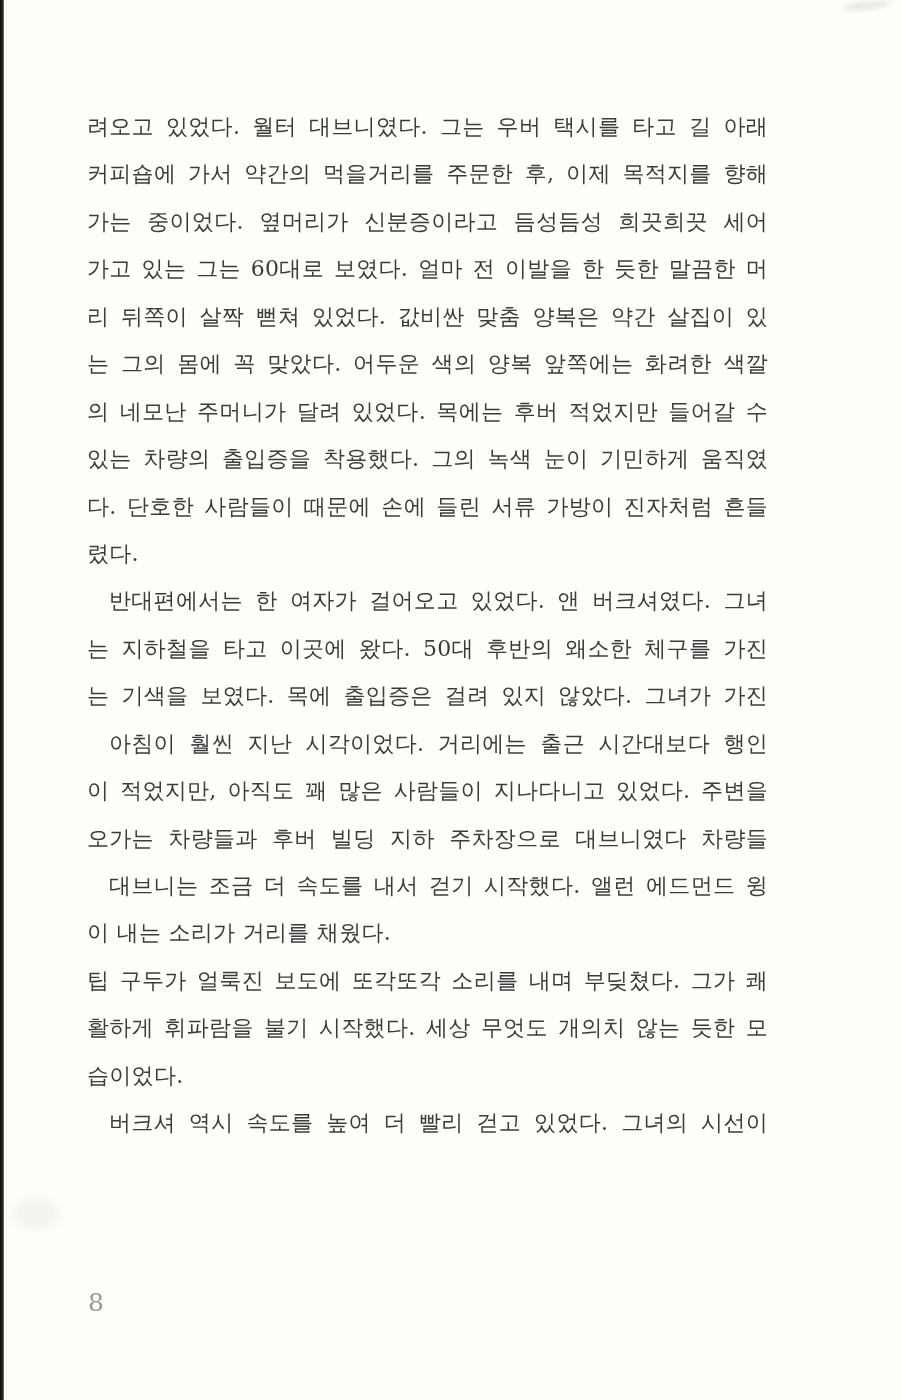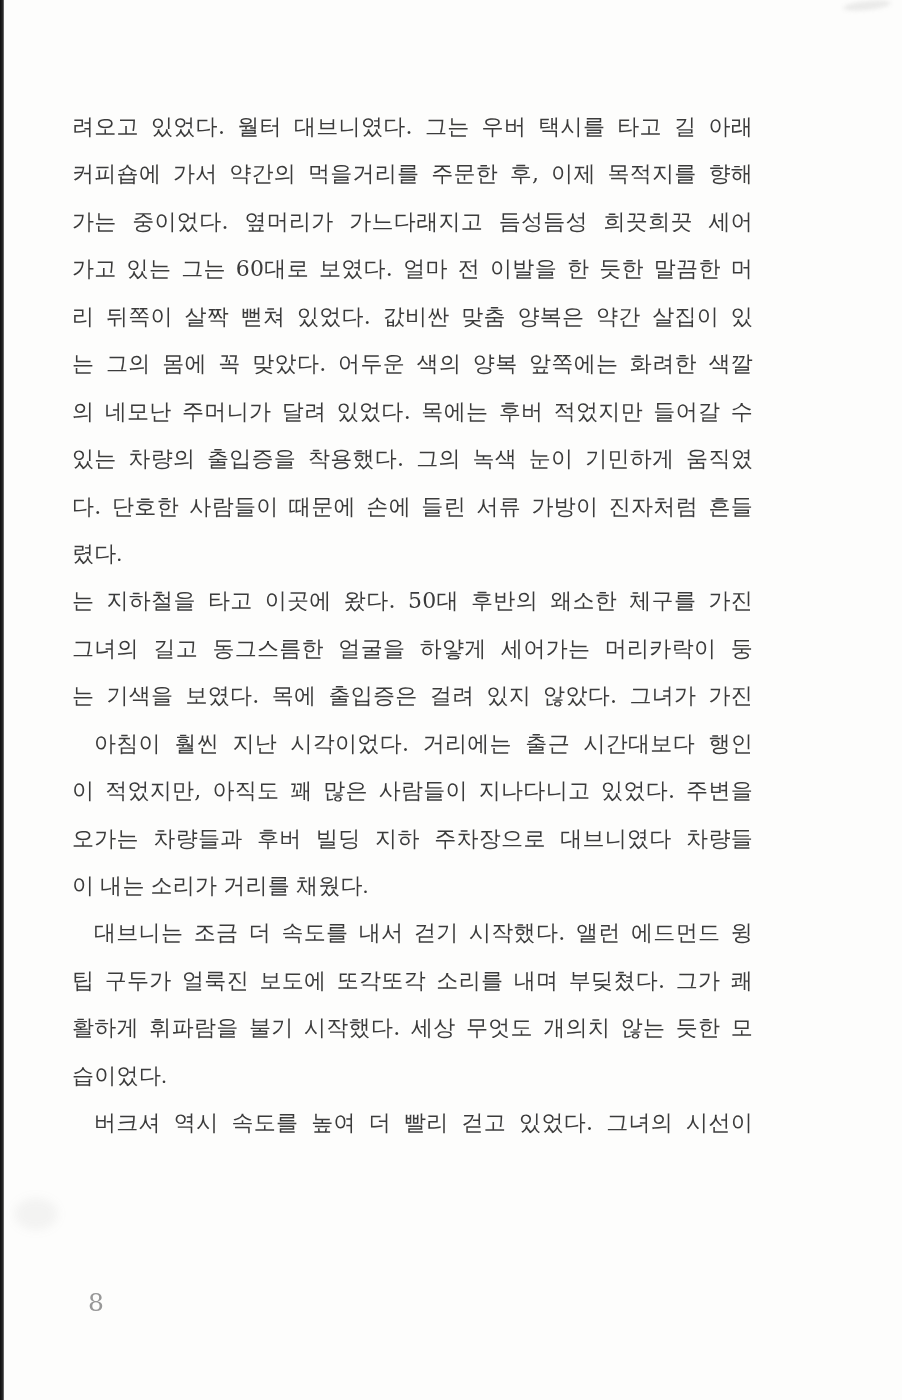--- a/index.html
+++ b/index.html
@@ -38,21 +38,21 @@
     position: absolute;
     left: 14px; top: 1198px;
     width: 44px; height: 32px;
     background: rgba(110,110,110,0.07);
     border-radius: 50%;
     filter: blur(5px);
   }
 
   .text-block {
     position: absolute;
-    left: 72px; top: 103px;
+    left: 87px; top: 103px;
     width: 681px;
     font-size: 22px;
     color: #3b3b3b;
     letter-spacing: 0.3px;
   }
 
   .text-line {
     height: 47.45px;
     line-height: 47.45px;
     text-align: justify;
@@ -60,21 +60,20 @@
     overflow: visible;
   }
 
   .text-line.indent {
     padding-left: 22px;
   }
 
   .text-line.para-end {
     text-align: right;
     text-align-last: left;
-    font-family: Liberation Serif, serif;
   }
 
   .page-number {
     position: absolute;
     left: 88px; top: 1288px;
     font-size: 25px;
     line-height: 30px;
     color: #989898;
     letter-spacing: 0.5px;
   }
@@ -86,36 +85,36 @@
 
   <div class="scan-edge-left"></div>
 
   <div class="artifact-top-right"></div>
 
   <div class="artifact-bottom-left"></div>
 
   <div class="text-block">
       <div class="text-line">려오고 있었다. 월터 대브니였다. 그는 우버 택시를 타고 길 아래</div>
       <div class="text-line">커피숍에 가서 약간의 먹을거리를 주문한 후, 이제 목적지를 향해</div>
-      <div class="text-line">가는 중이었다. 옆머리가 가느다래지고 듬성듬성 희끗희끗 세어</div>
+      <div class="text-line">가는 중이었다. 옆머리가 신분증이라고 듬성듬성 희끗희끗 세어</div>
       <div class="text-line">가고 있는 그는 60대로 보였다. 얼마 전 이발을 한 듯한 말끔한 머</div>
       <div class="text-line">리 뒤쪽이 살짝 뻗쳐 있었다. 값비싼 맞춤 양복은 약간 살집이 있</div>
       <div class="text-line">는 그의 몸에 꼭 맞았다. 어두운 색의 양복 앞쪽에는 화려한 색깔</div>
       <div class="text-line">의 네모난 주머니가 달려 있었다. 목에는 후버 적었지만 들어갈 수</div>
       <div class="text-line">있는 차량의 출입증을 착용했다. 그의 녹색 눈이 기민하게 움직였</div>
       <div class="text-line">다. 단호한 사람들이 때문에 손에 들린 서류 가방이 진자처럼 흔들</div>
       <div class="text-line para-end">렸다.</div>
+      <div class="text-line indent">반대편에서는 한 여자가 걸어오고 있었다. 앤 버크셔였다. 그녀</div>
       <div class="text-line">는 지하철을 타고 이곳에 왔다. 50대 후반의 왜소한 체구를 가진</div>
-      <div class="text-line">그녀의 길고 동그스름한 얼굴을 하얗게 세어가는 머리카락이 둥</div>
       <div class="text-line">는 기색을 보였다. 목에 출입증은 걸려 있지 않았다. 그녀가 가진</div>
       <div class="text-line indent">아침이 훨씬 지난 시각이었다. 거리에는 출근 시간대보다 행인</div>
       <div class="text-line">이 적었지만, 아직도 꽤 많은 사람들이 지나다니고 있었다. 주변을</div>
       <div class="text-line">오가는 차량들과 후버 빌딩 지하 주차장으로 대브니였다 차량들</div>
+      <div class="text-line indent">대브니는 조금 더 속도를 내서 걷기 시작했다. 앨런 에드먼드 윙</div>
       <div class="text-line para-end">이 내는 소리가 거리를 채웠다.</div>
-      <div class="text-line indent">대브니는 조금 더 속도를 내서 걷기 시작했다. 앨런 에드먼드 윙</div>
       <div class="text-line">팁 구두가 얼룩진 보도에 또각또각 소리를 내며 부딪쳤다. 그가 쾌</div>
       <div class="text-line">활하게 휘파람을 불기 시작했다. 세상 무엇도 개의치 않는 듯한 모</div>
       <div class="text-line para-end">습이었다.</div>
       <div class="text-line indent">버크셔 역시 속도를 높여 더 빨리 걷고 있었다. 그녀의 시선이</div>
     </div>
 
   <div class="page-number">8</div>
 
 </div>
 

